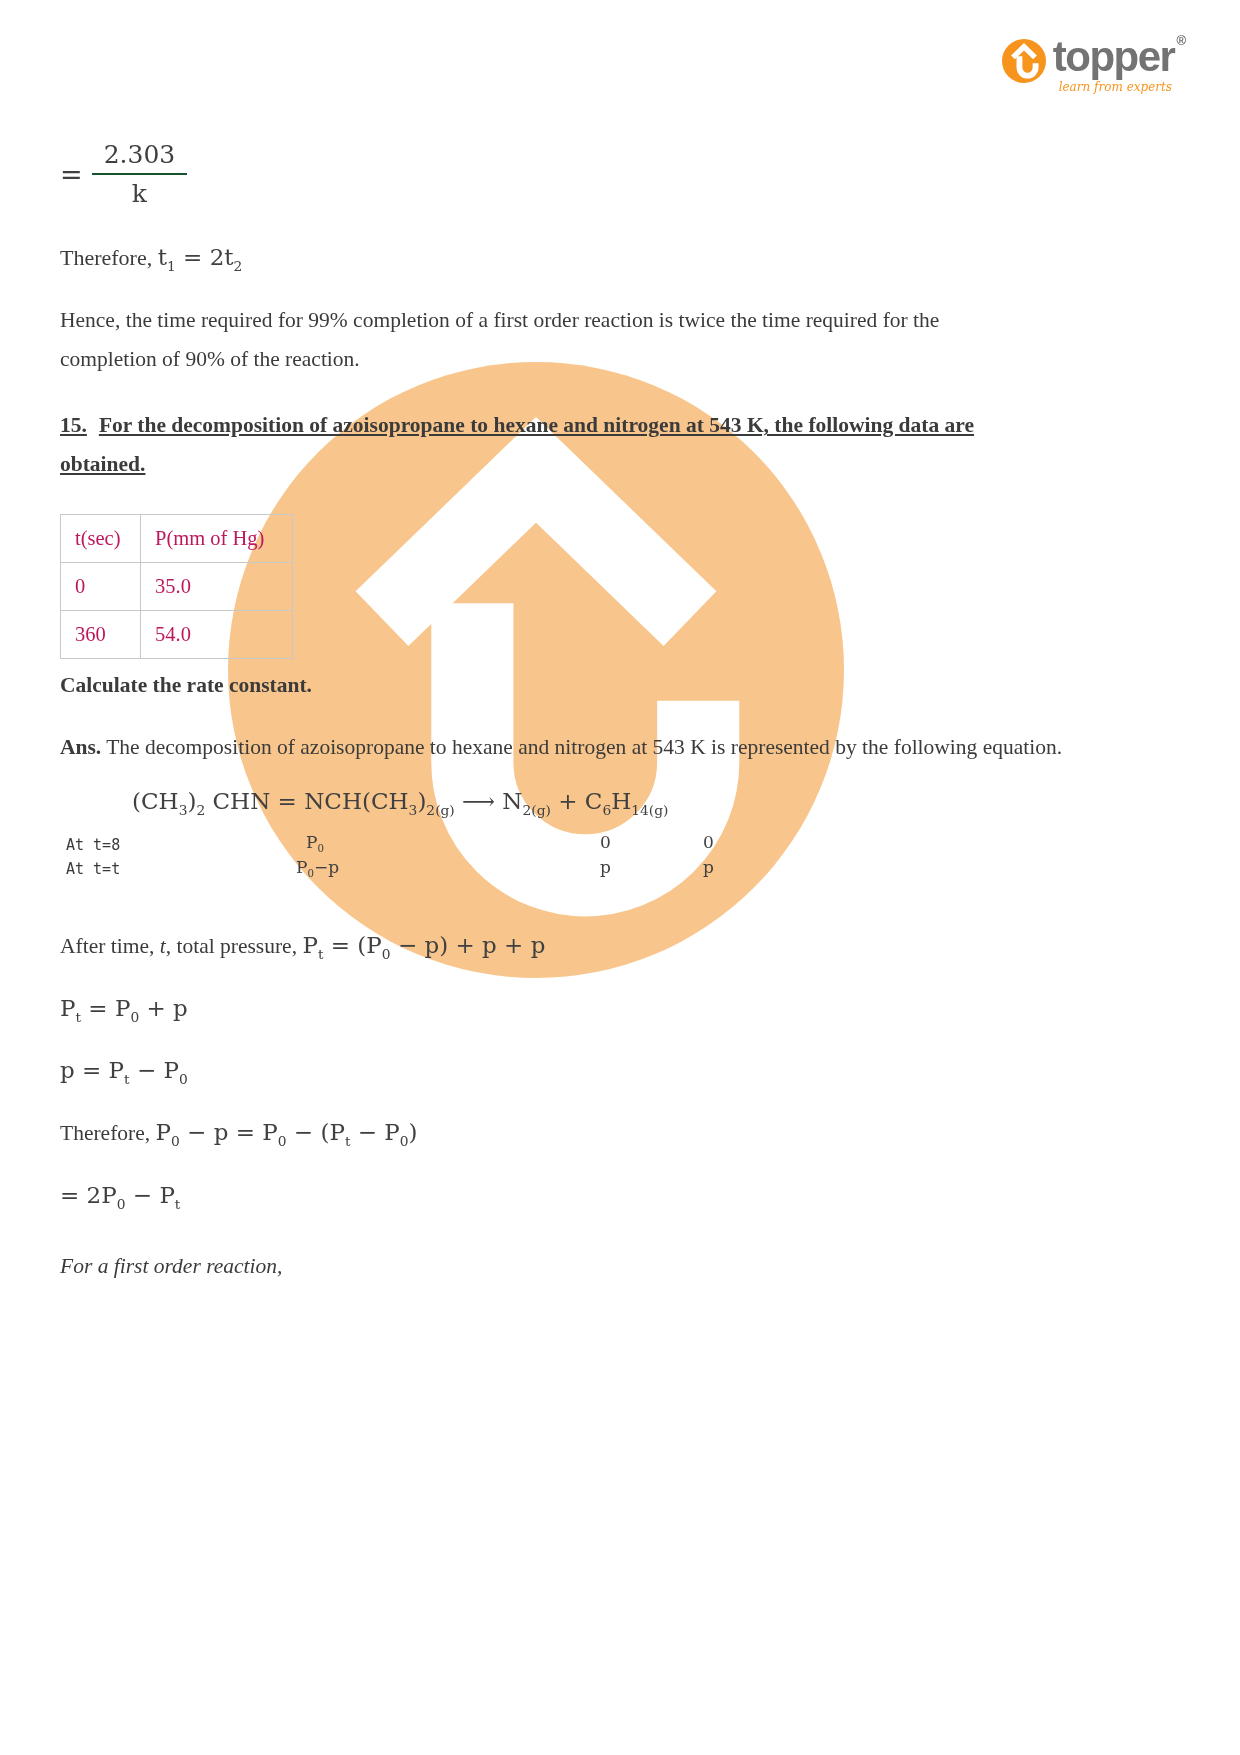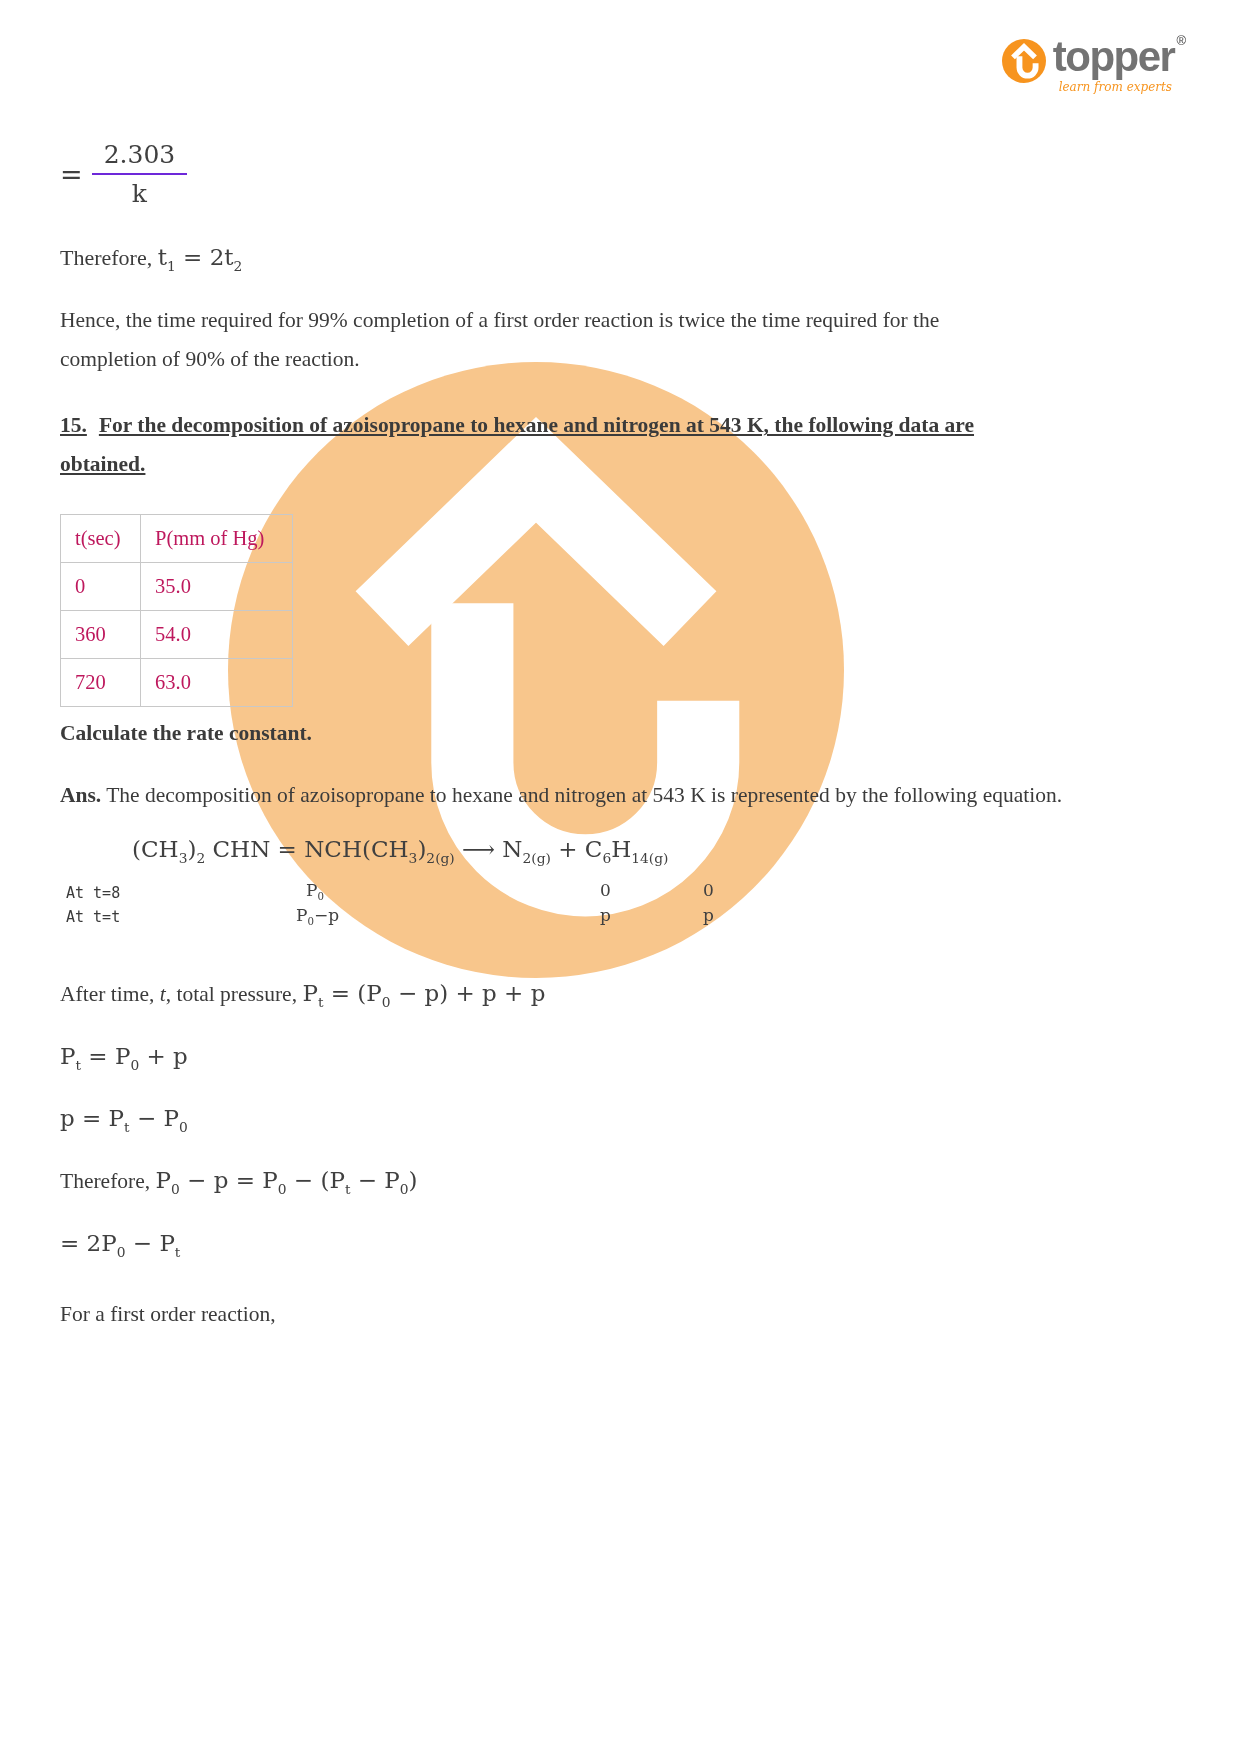--- a/index.html
+++ b/index.html
@@ -23,21 +23,21 @@
   .logo-tagline { position:absolute; right:12px; bottom:0; font-style:italic; font-size:12px; color:#f7941e; font-family:"DejaVu Serif",serif; white-space:nowrap; }
   
   .content { position:relative; z-index:1; padding:0 60px; }
   .m { font-family:"DejaVu Serif","DejaVu Sans",serif; color:#404040; }
   .m-lg { font-size:23px; }
   sub { font-size:60%; line-height:0; }
   
   .eq-frac-line { display:flex; align-items:center; padding-top:140px; font-size:25px; color:#4a4a4a; }
   .eq-sign { font-size:27px; margin-right:9px; }
   .frac { display:inline-block; text-align:center; }
-  .frac-num { display:block; padding:0 12px 4px; border-bottom:2px solid #6d28d9; }
+  .frac-num { display:block; padding:0 12px 4px; border-bottom:2px solid #14532d; }
   .frac-den { display:block; padding-top:4px; }
   
   .text-line { margin-top:36px; font-size:22px; }
   .para { margin-top:30px; font-size:21.5px; line-height:1.8; max-width:960px; }
   .q-heading { margin-top:28px; font-weight:bold; font-size:21.5px; line-height:1.8; max-width:960px;text-decoration:underline; }
   .q-num { margin-right:12px; }
   .b { font-weight:bold; }
   .ans { max-width:1010px; }
   
   .data-table { margin-top:30px; border-collapse:collapse; font-size:20.5px; color:#be185d; }
@@ -53,21 +53,21 @@
   .lab-tt { left:6px; top:72px; }
   .chem-under { position:absolute; font-size:17px; }
   .u-r0 { left:246px; top:44px; }
   .u-a0 { left:540px; top:44px; }
   .u-b0 { left:643px; top:44px; }
   .u-rt { left:236px; top:69px; }
   .u-at { left:540px; top:69px; }
   .u-bt { left:643px; top:69px; }
   .after-line { margin-top:36px; font-size:21.5px; }
   .eq-line { margin-top:36px; font-size:23px; }
-  .closing { margin-top:46px; font-size:21.5px; }
+  .closing { margin-top:46px; font-size:21.5px;font-style:italic; }
 </style>
 </head>
 <body>
 
 <div class="page">
 
   <svg class="watermark" viewBox="0 0 600 600" aria-hidden="true">
     <circle cx="300" cy="300" r="300" fill="#f8c68c"></circle>
     <path d="M238 235 V390 a110 110 0 0 0 220 0 V330" fill="none" stroke="#ffffff" stroke-width="80"></path>
     <path d="M150 250 L300 105 L450 250" fill="none" stroke="#ffffff" stroke-width="74"></path>
@@ -115,24 +115,20 @@
       </thead>
       <tbody>
         <tr>
           <td>0</td>
           <td>35.0</td>
         </tr>
         <tr>
           <td>360</td>
           <td>54.0</td>
         </tr>
-        <tr>
-          <td>720</td>
-          <td>63.0</td>
-        </tr>
       </tbody>
     </table>
 
     <p class="calc-line">Calculate the rate constant.</p>
 
     <p class="para ans">
       <span class="b">Ans.</span>
       <span>The decomposition of azoisopropane to hexane and nitrogen at 543 K is represented by the following equation.</span>
     </p>
 

